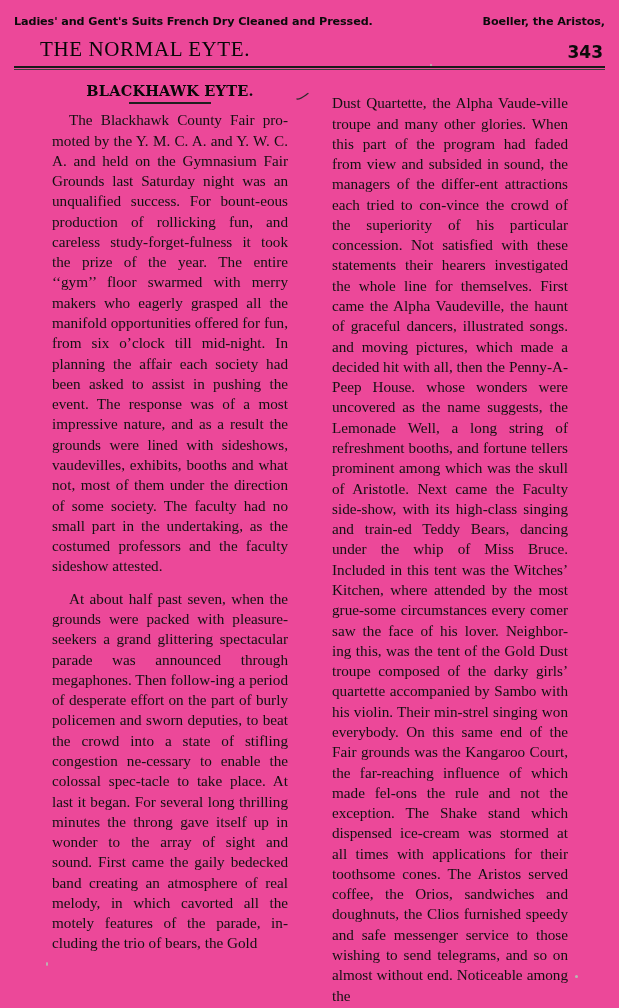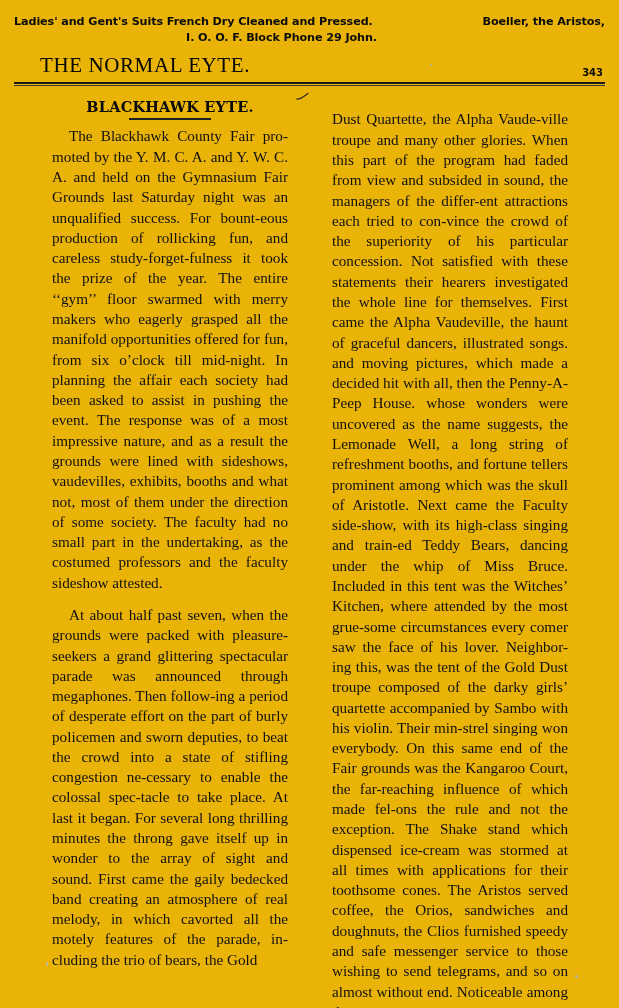--- a/index.html
+++ b/index.html
@@ -14,21 +14,21 @@
     font-family: "Liberation Serif", serif;
     color: #101010;
     position: relative;
   }
   .page {
     position: relative;
     width: 619px;
     height: 1008px;
     box-sizing: border-box;
     padding: 14px 40px 0 40px;
-    background: #eab308;
+    background: #ec4899;
   }
 
   
   .ad-banner {
     font-family: "DejaVu Sans", sans-serif;
     font-weight: bold;
     font-size: 11.2px;
     letter-spacing: -0.1px;
     color: #0b0b0b;
     line-height: 1.45;
@@ -56,21 +56,21 @@
     letter-spacing: 0.6px;
     color: #070707;
     padding-right: 18px;
   }
   .page-number {
     position: absolute;
     right: -24px;
     bottom: 1px;
     font-family: "DejaVu Sans", sans-serif;
     font-weight: bold;
-    font-size: 10px;
+    font-size: 17px;
     color: #0b0b0b;
   }
 
   .double-rule {
     margin: 3px -26px 0 -26px;
   }
   .double-rule .thick {
     height: 2px;
     background: #1a1a1a;
   }
@@ -161,21 +161,20 @@
 </head>
 <body>
 
 <div class="page">
 
   <div class="ad-banner">
     <div class="ad-line-1">
       <span>Ladies' and Gent's Suits French Dry Cleaned and  Pressed.</span>
       <span>Boeller, the Aristos,</span>
     </div>
-    <div class="ad-line-2">I. O.  O. F. Block   Phone 29 John.</div>
   </div>
 
   <div class="normal-eyte-row">
     <div class="paper-title">THE NORMAL EYTE.</div>
     <div class="page-number">343</div>
   </div>
 
   <div class="double-rule">
     <div class="thick"></div>
     <div class="gap"></div>

